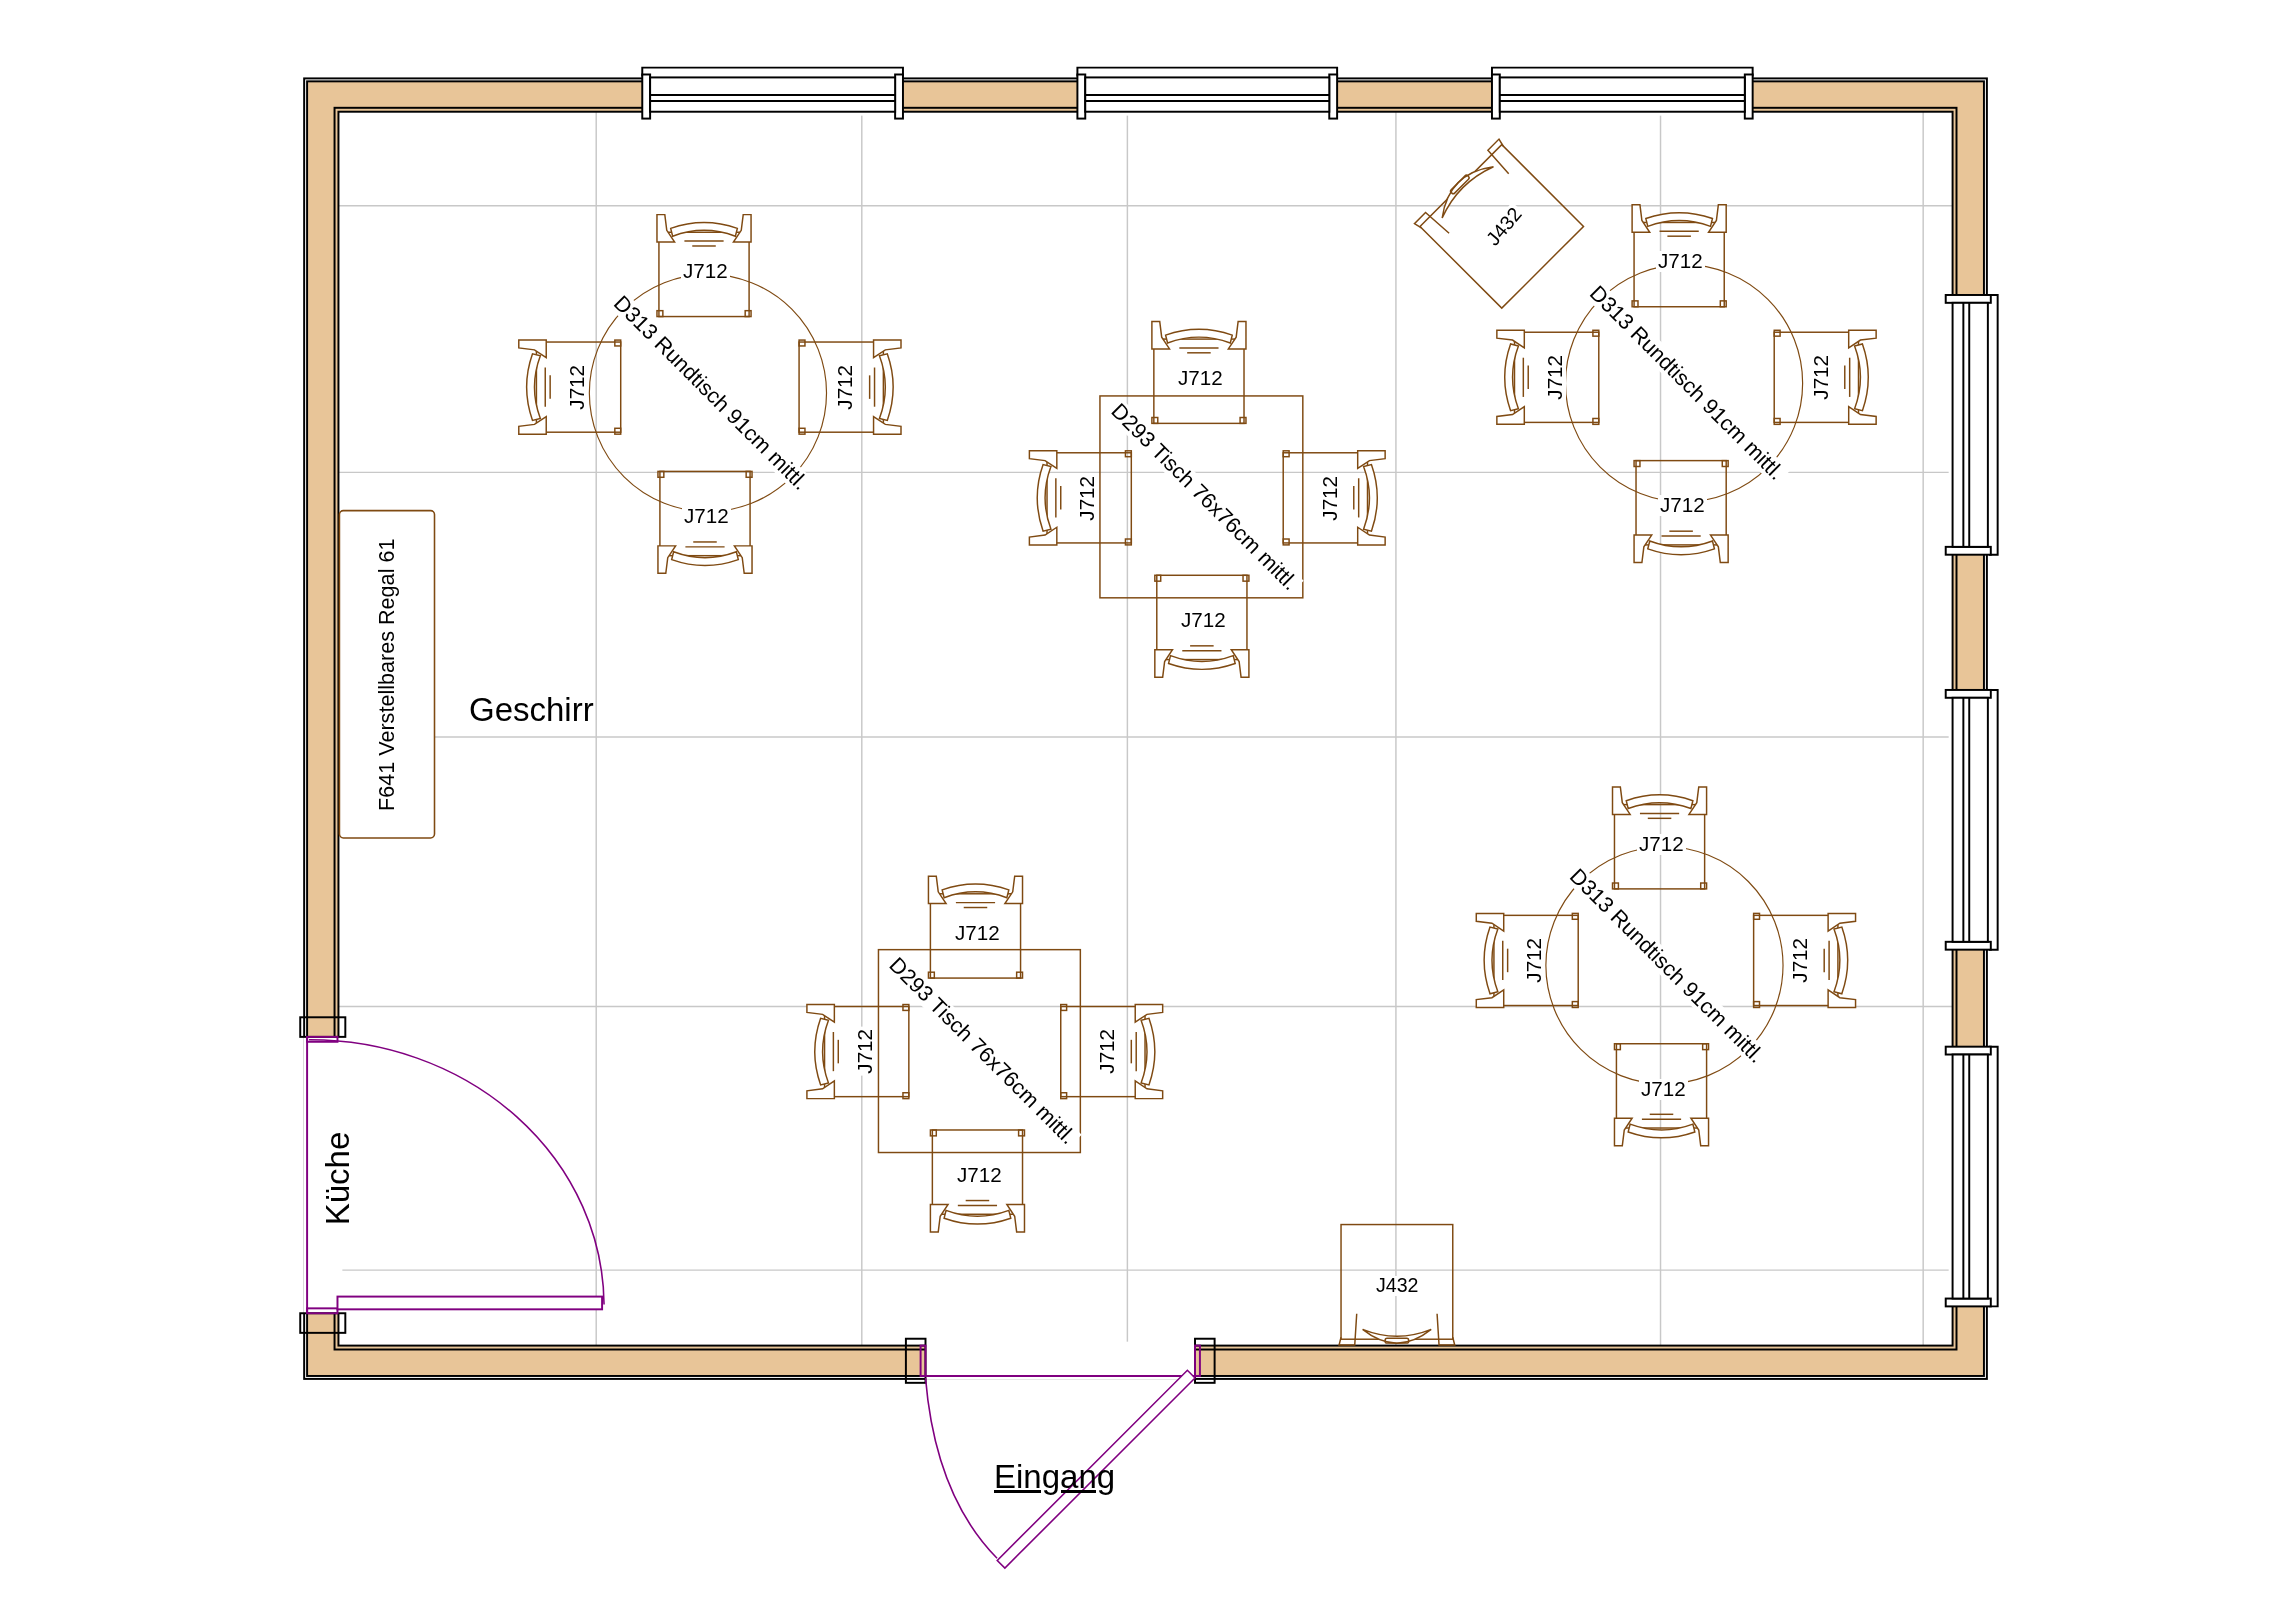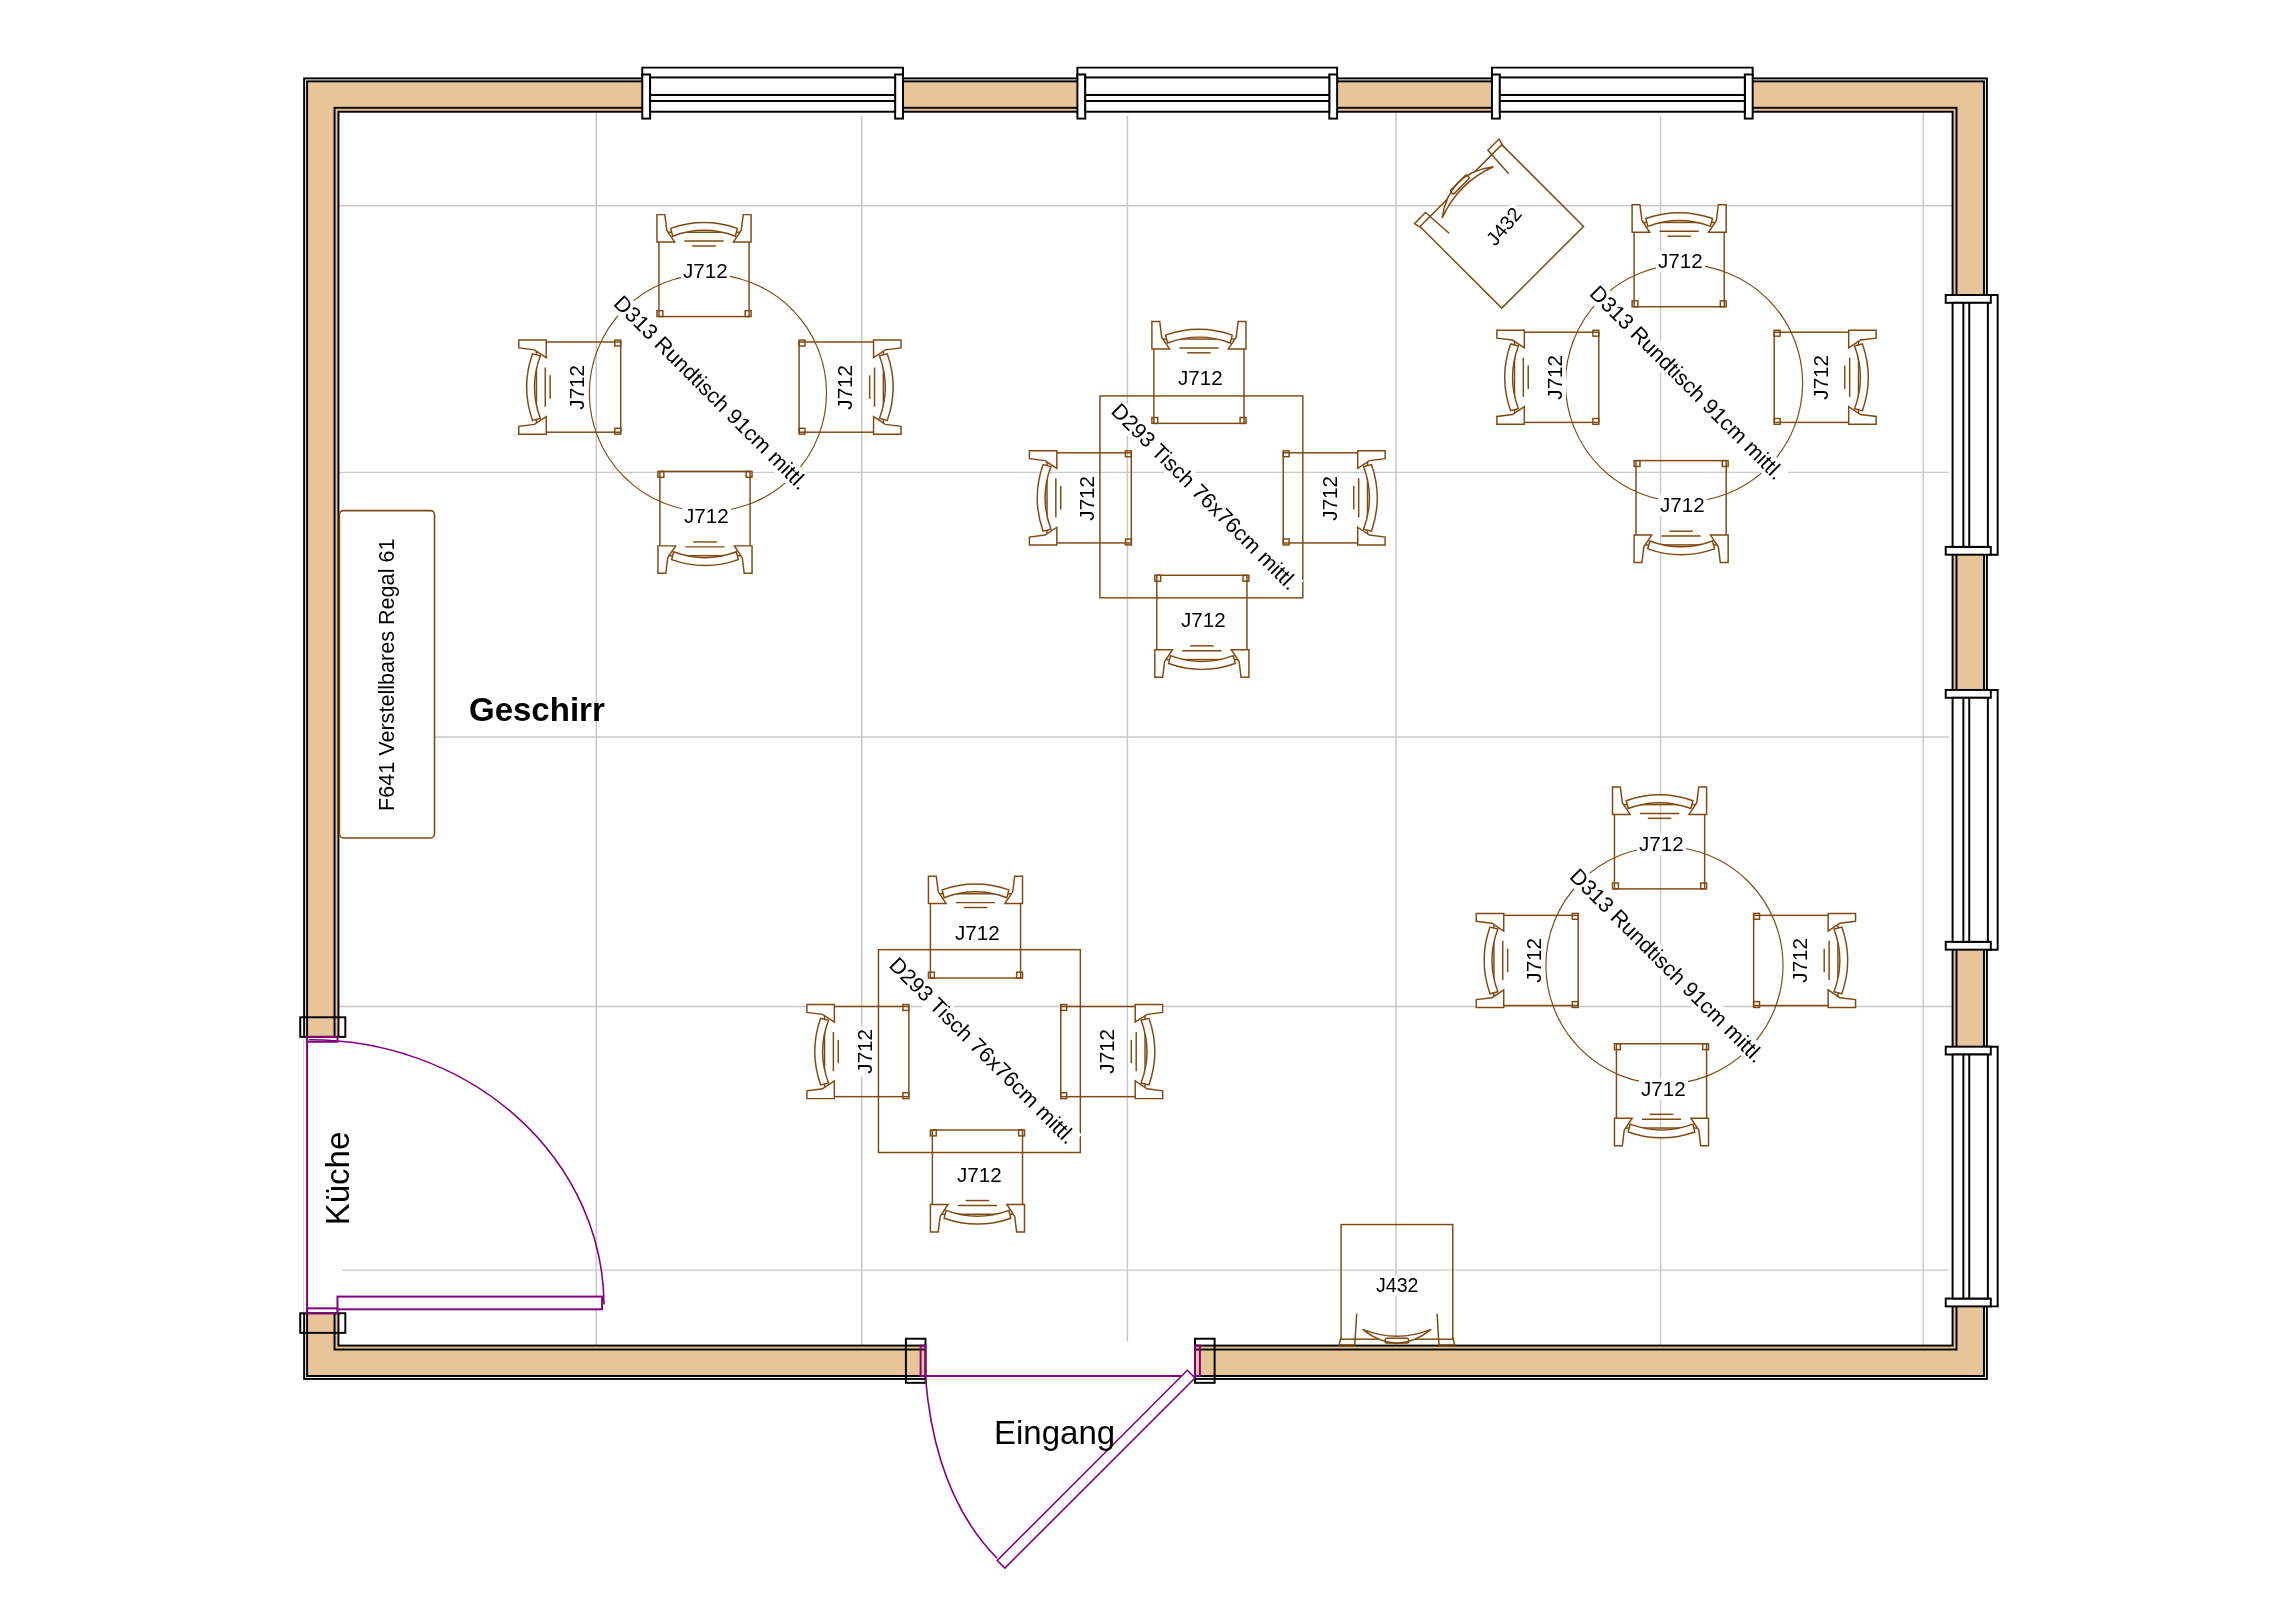--- a/index.html
+++ b/index.html
@@ -341,23 +341,23 @@
         <rect x="-57" y="-58.5" width="114" height="117" fill="none" stroke="#7F4A12" stroke-width="1.5"></rect>
         <path d="M-57,-56.5 L-59,-64.5 L-43,-64.5 L-41,-32.5" fill="none" stroke="#7F4A12" stroke-width="1.5"></path>
         <path d="M57,-56.5 L59,-64.5 L43,-64.5 L41,-32.5" fill="none" stroke="#7F4A12" stroke-width="1.5"></path>
         <path d="M-35,-48.5 Q0,-76.5 35,-48.5 Q0,-62.5 -35,-48.5 Z" fill="#fff" stroke="#7F4A12" stroke-width="1.5"></path>
         <rect x="-12" y="-62.5" width="24" height="5" rx="2" fill="none" stroke="#7F4A12" stroke-width="1.5"></rect>
       </g>
     </g>
 </svg>
 
 <div id="labels">
-  <div class="lbl room-label" id="lbl-geschirr" style="left: 469px; top: 693px; font-weight: bold;">Geschirr</div>
+  <div class="lbl room-label" id="lbl-geschirr" style="left: 469px; top: 693px;">Geschirr</div>
   <div class="lbl room-label" id="lbl-kueche" style="left: 291px; top: 1162px; transform: rotate(-90deg);">Küche</div>
-  <div class="lbl room-label" id="lbl-eingang" style="left: 994px; top: 1416px;">Eingang</div>
+  <div class="lbl room-label" id="lbl-eingang" style="left: 994px; top: 1460px; text-decoration: underline;">Eingang</div>
   <div class="lbl furn-label" id="lbl-shelf" style="left: 251px; top: 664px; transform: rotate(-90deg);">F641 Verstellbares Regal 61</div>
 <div class="lbl chair-label" style="left: 681px; top: 261px; transform: rotate(0deg); background: rgb(255, 255, 255); padding: 0px 2px;">J712</div>
     <div class="lbl chair-label" style="left: 553px; top: 377px; transform: rotate(-90deg); background: rgb(255, 255, 255); padding: 0px 2px;">J712</div>
     <div class="lbl chair-label" style="left: 821px; top: 377px; transform: rotate(-90deg); background: rgb(255, 255, 255); padding: 0px 2px;">J712</div>
     <div class="lbl chair-label" style="left: 682px; top: 506px; transform: rotate(0deg); background: rgb(255, 255, 255); padding: 0px 2px;">J712</div>
     <div class="lbl furn-label" style="left: 576px; top: 382px; transform: rotate(45deg); background: rgb(255, 255, 255); padding: 0px 2.9px;">D313 Rundtisch 91cm mittl.</div>
     <div class="lbl chair-label" style="left: 1176px; top: 368px; transform: rotate(0deg); background: rgb(255, 255, 255); padding: 0px 2px;">J712</div>
     <div class="lbl chair-label" style="left: 1063px; top: 488px; transform: rotate(-90deg); background: rgb(255, 255, 255); padding: 0px 2px;">J712</div>
     <div class="lbl chair-label" style="left: 1306px; top: 488px; transform: rotate(-90deg); background: rgb(255, 255, 255); padding: 0px 2px;">J712</div>
     <div class="lbl chair-label" style="left: 1179px; top: 610px; transform: rotate(0deg); background: rgb(255, 255, 255); padding: 0px 2px;">J712</div>

